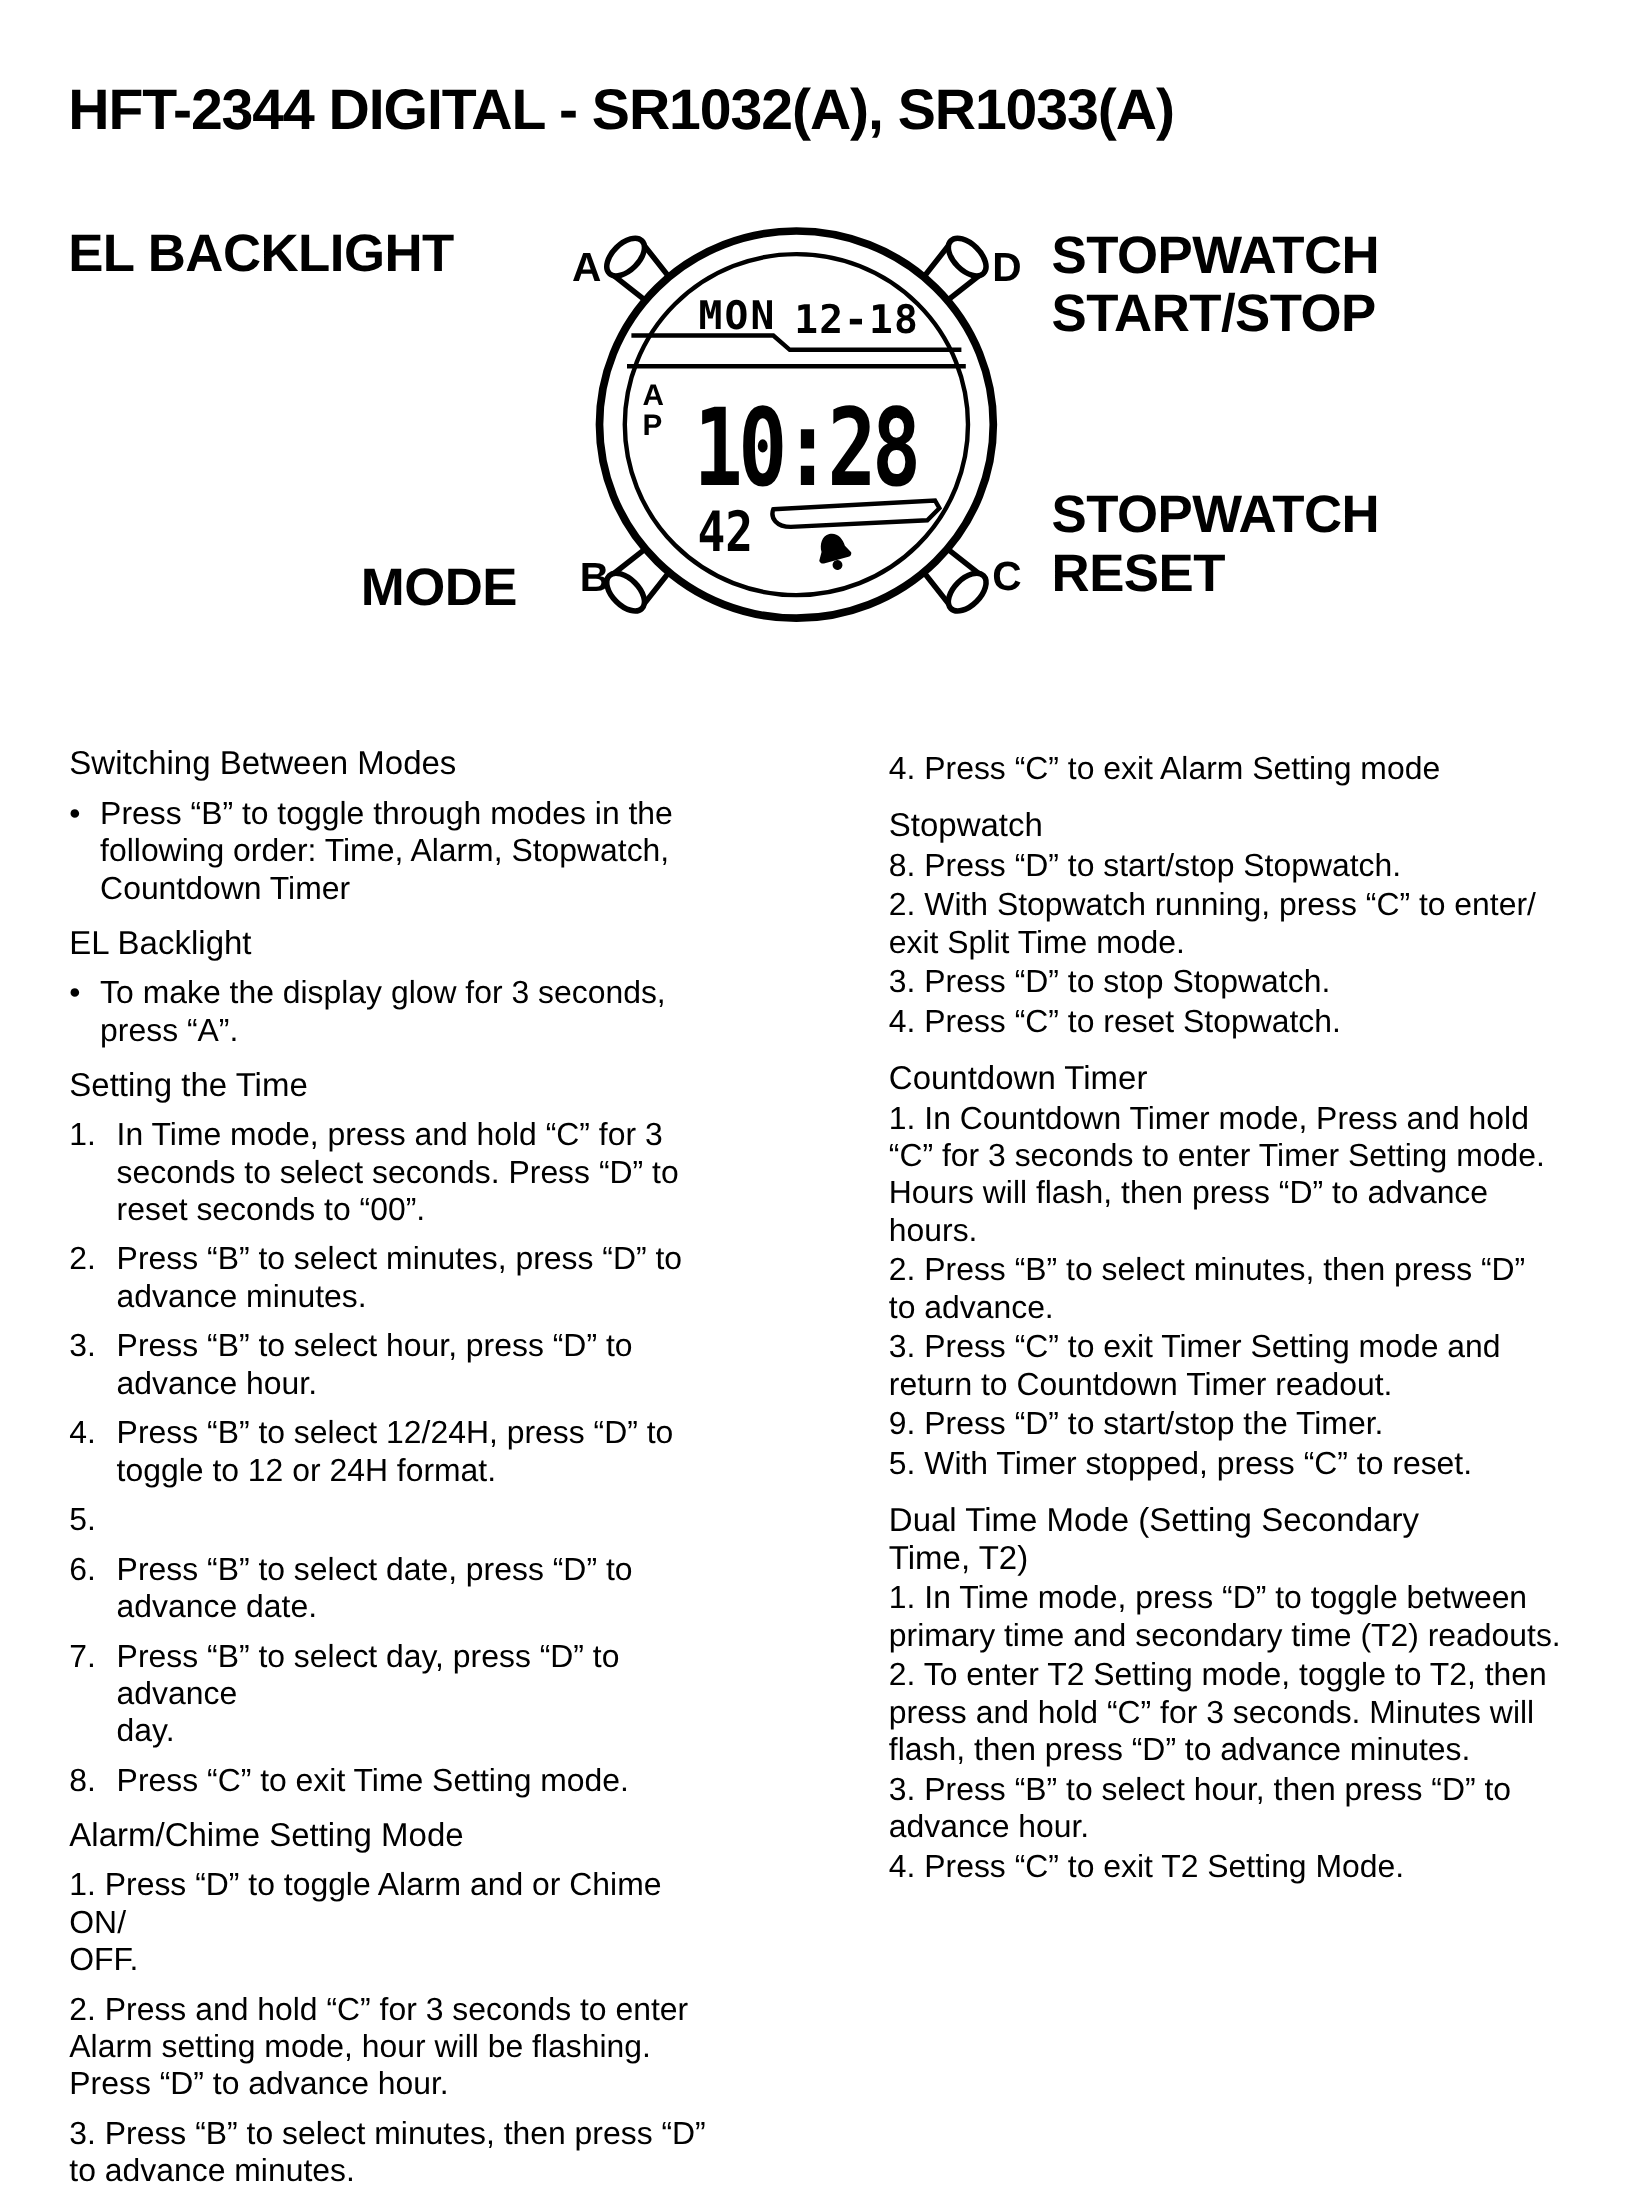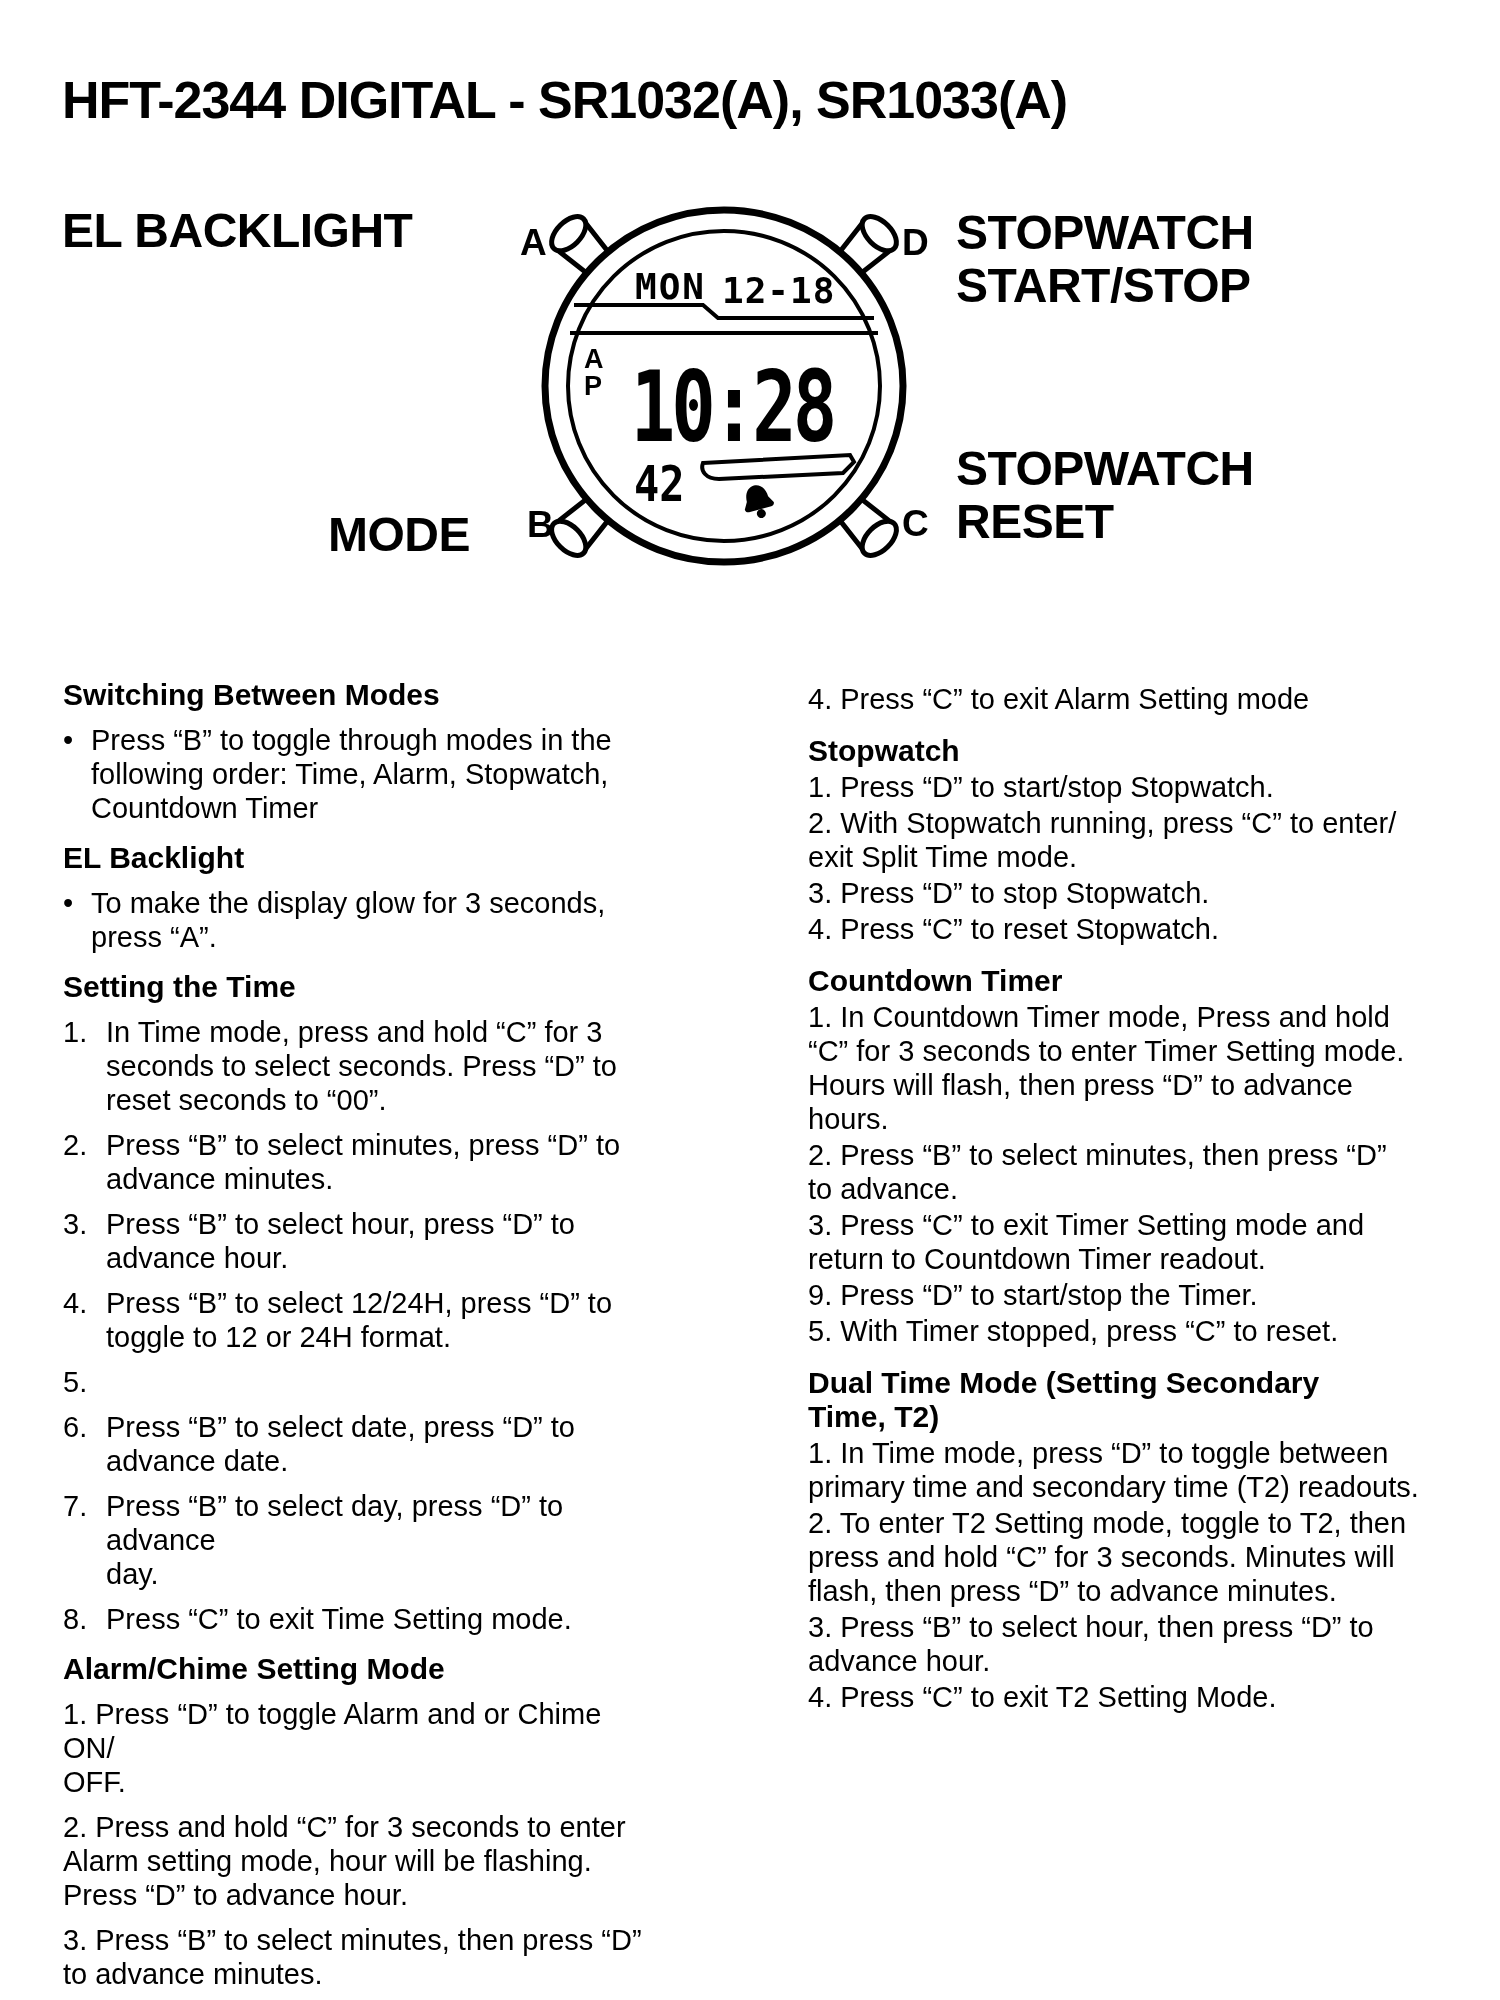--- a/index.html
+++ b/index.html
@@ -28,21 +28,21 @@
   }
   #btn-a{left:520px;top:224px;}
   #btn-d{left:902px;top:224px;}
   #btn-b{left:527px;top:506px;}
   #btn-c{left:902px;top:505px;}
   #watch{left:540px;top:205px;}
 
   .col{font-size:29px;line-height:34px;}
   #col-left{left:63px;top:678px;width:595px;}
   #col-right{left:808px;top:680px;width:648px;}
-  .col .h{font-weight:700;font-size:30px;margin-top:16px;white-space:pre-line;}
+  .col .h{font-weight:400;font-size:30px;margin-top:16px;white-space:pre-line;}
   .col .p{margin-top:11px;white-space:pre-line;}
   .col .li{margin-top:11px;display:flex;}
   .col > :first-child{margin-top:0;}
   .li .mk{flex:0 0 auto;}
   .li.num .mk{width:43px;}
   .li.bul .mk{width:28px;}
   .li .tx{white-space:pre-line;}
   #col-right .p{margin-top:2px;}
   #col-right .h{margin-top:18px;}
 
@@ -176,21 +176,21 @@
   <div class="p">2. Press and hold “C” for 3 seconds to enter
 Alarm setting mode, hour will be flashing.
 Press “D” to advance hour.</div>
   <div class="p">3. Press “B” to select minutes, then press “D”
 to advance minutes.</div>
 </div>
 
 <div class="abs col" id="col-right">
   <div class="p">4. Press “C” to exit Alarm Setting mode</div>
   <div class="h">Stopwatch</div>
-  <div class="p">1. Press “D” to start/stop Stopwatch.</div>
+  <div class="p">8. Press “D” to start/stop Stopwatch.</div>
   <div class="p">2. With Stopwatch running, press “C” to enter/
 exit Split Time mode.</div>
   <div class="p">3. Press “D” to stop Stopwatch.</div>
   <div class="p">4. Press “C” to reset Stopwatch.</div>
   <div class="h">Countdown Timer</div>
   <div class="p">1. In Countdown Timer mode, Press and hold
 “C” for 3 seconds to enter Timer Setting mode.
 Hours will flash, then press “D” to advance
 hours.</div>
   <div class="p">2. Press “B” to select minutes, then press “D”

